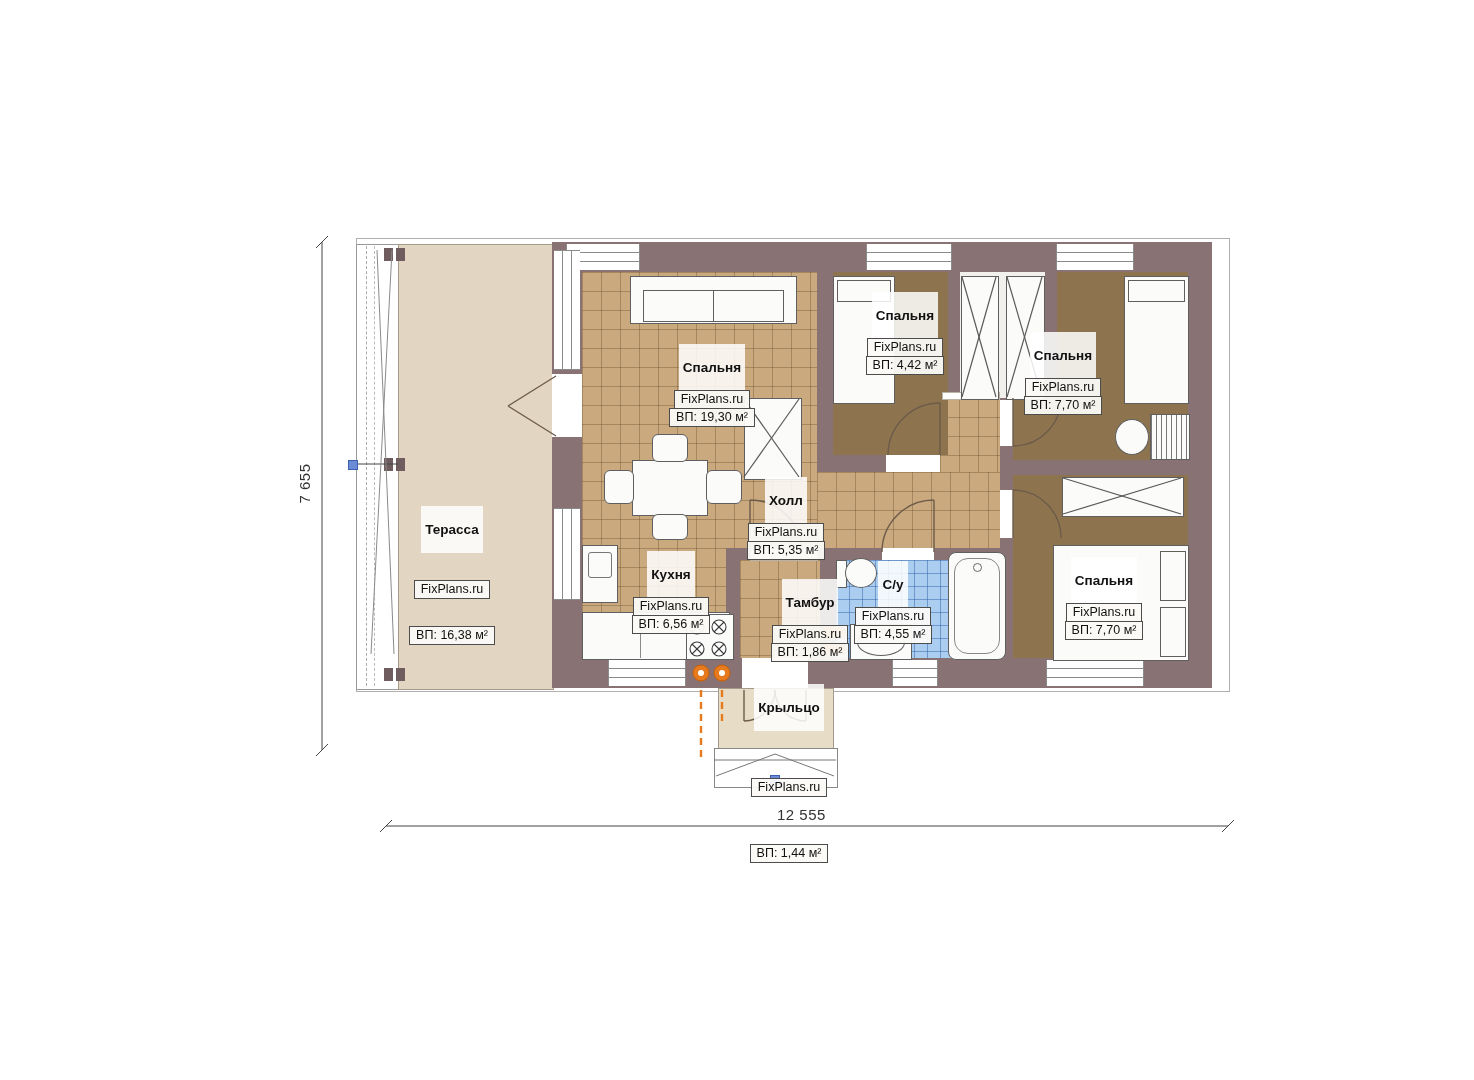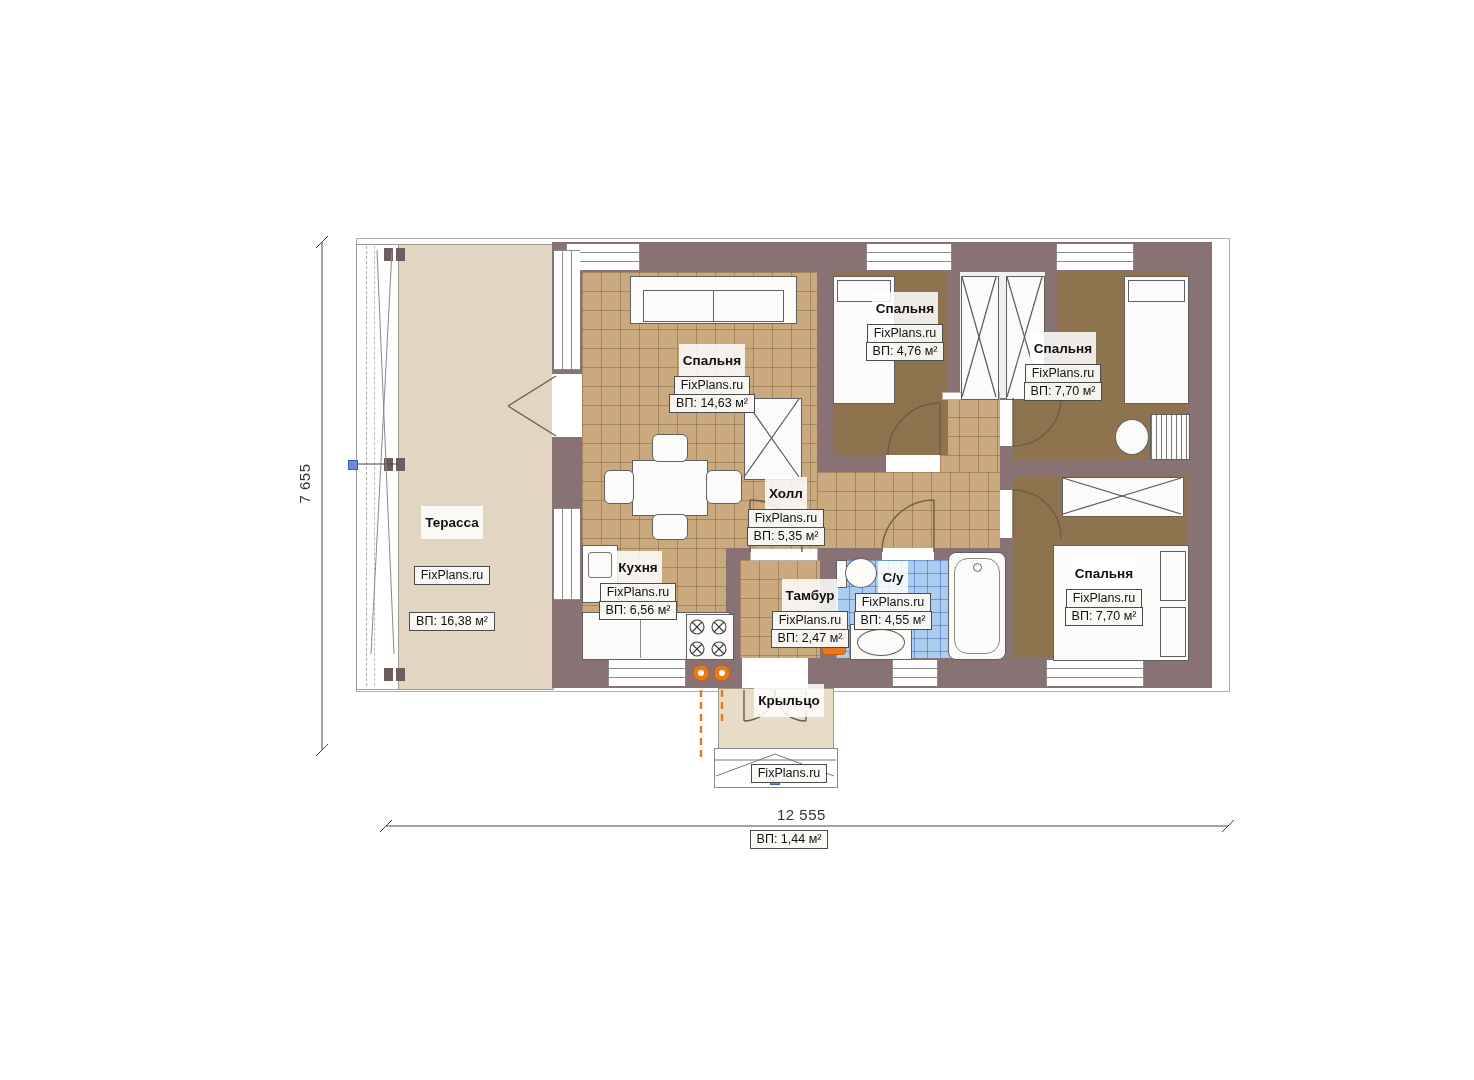--- a/index.html
+++ b/index.html
@@ -31,21 +31,21 @@
         border-top:1px solid #8b8b8b;border-bottom:1px solid #8b8b8b;}
   .furn{background:#fbfbfa;border:1px solid #5f5f5f;}
   .round{border-radius:6px;}
   .circle{border-radius:50%;}
   .hatch{background-image:repeating-linear-gradient(90deg,#777 0 1px,transparent 1px 5px);}
   .orange{background:#e67a1e;border:1px solid #c95f08;border-radius:4px;}
   .bluedot{background:#6a8bd8;border:1px solid #3c5fae;}
   svg.overlay{position:absolute;left:0;top:0;pointer-events:none;}
   .label{position:absolute;display:flex;flex-direction:column;align-items:center;width:96px;z-index:30;}
   .lbl-name{font-weight:700;font-size:13.5px;line-height:17px;background:rgba(255,255,255,.85);
-            padding:8px 4px;white-space:nowrap;}
+            padding:15px 4px;white-space:nowrap;}
   .lbl-box{border:1px solid #4c4c4c;background:rgba(251,250,247,.95);padding:1px 6px;
            font-size:12.5px;line-height:15px;margin-top:-1px;white-space:nowrap;}
   .dim{position:absolute;font-size:15px;color:#333;letter-spacing:.5px;}
 </style>
 </head>
 <body>
 
 <div class="canvas">
 
   <div class="abs roof" style="left:356px;top:238px;width:872px;height:452px;"></div>
@@ -229,46 +229,46 @@
   <div class="abs bluedot" style="left:770px;top:775px;width:8px;height:8px;"></div>
 
   <div class="label" style="left:404px;top:506px;gap:28px;">
     <div class="lbl-name">Терасса</div>
     <div class="lbl-box">FixPlans.ru</div>
     <div class="lbl-box">ВП: 16,38 м²</div>
   </div>
   <div class="label" style="left:664px;top:344px;">
     <div class="lbl-name">Спальня</div>
     <div class="lbl-box">FixPlans.ru</div>
-    <div class="lbl-box">ВП: 14,63 м²</div>
+    <div class="lbl-box">ВП: 19,30 м²</div>
   </div>
   <div class="label" style="left:857px;top:292px;">
     <div class="lbl-name">Спальня</div>
     <div class="lbl-box">FixPlans.ru</div>
-    <div class="lbl-box">ВП: 4,76 м²</div>
+    <div class="lbl-box">ВП: 4,42 м²</div>
   </div>
   <div class="label" style="left:1015px;top:332px;">
     <div class="lbl-name">Спальня</div>
     <div class="lbl-box">FixPlans.ru</div>
     <div class="lbl-box">ВП: 7,70 м²</div>
   </div>
   <div class="label" style="left:738px;top:477px;">
     <div class="lbl-name">Холл</div>
     <div class="lbl-box">FixPlans.ru</div>
     <div class="lbl-box">ВП: 5,35 м²</div>
   </div>
-  <div class="label" style="left:590px;top:551px;justify-content:flex-end;">
+  <div class="label" style="left:623px;top:551px;justify-content:flex-end;">
     <div class="lbl-name">Кухня</div>
     <div class="lbl-box">FixPlans.ru</div>
     <div class="lbl-box">ВП: 6,56 м²</div>
   </div>
   <div class="label" style="left:762px;top:579px;">
     <div class="lbl-name">Тамбур</div>
     <div class="lbl-box">FixPlans.ru</div>
-    <div class="lbl-box">ВП: 2,47 м²</div>
+    <div class="lbl-box">ВП: 1,86 м²</div>
   </div>
   <div class="label" style="left:845px;top:561px;">
     <div class="lbl-name">С/у</div>
     <div class="lbl-box">FixPlans.ru</div>
     <div class="lbl-box">ВП: 4,55 м²</div>
   </div>
   <div class="label" style="left:1056px;top:557px;">
     <div class="lbl-name">Спальня</div>
     <div class="lbl-box">FixPlans.ru</div>
     <div class="lbl-box">ВП: 7,70 м²</div>

